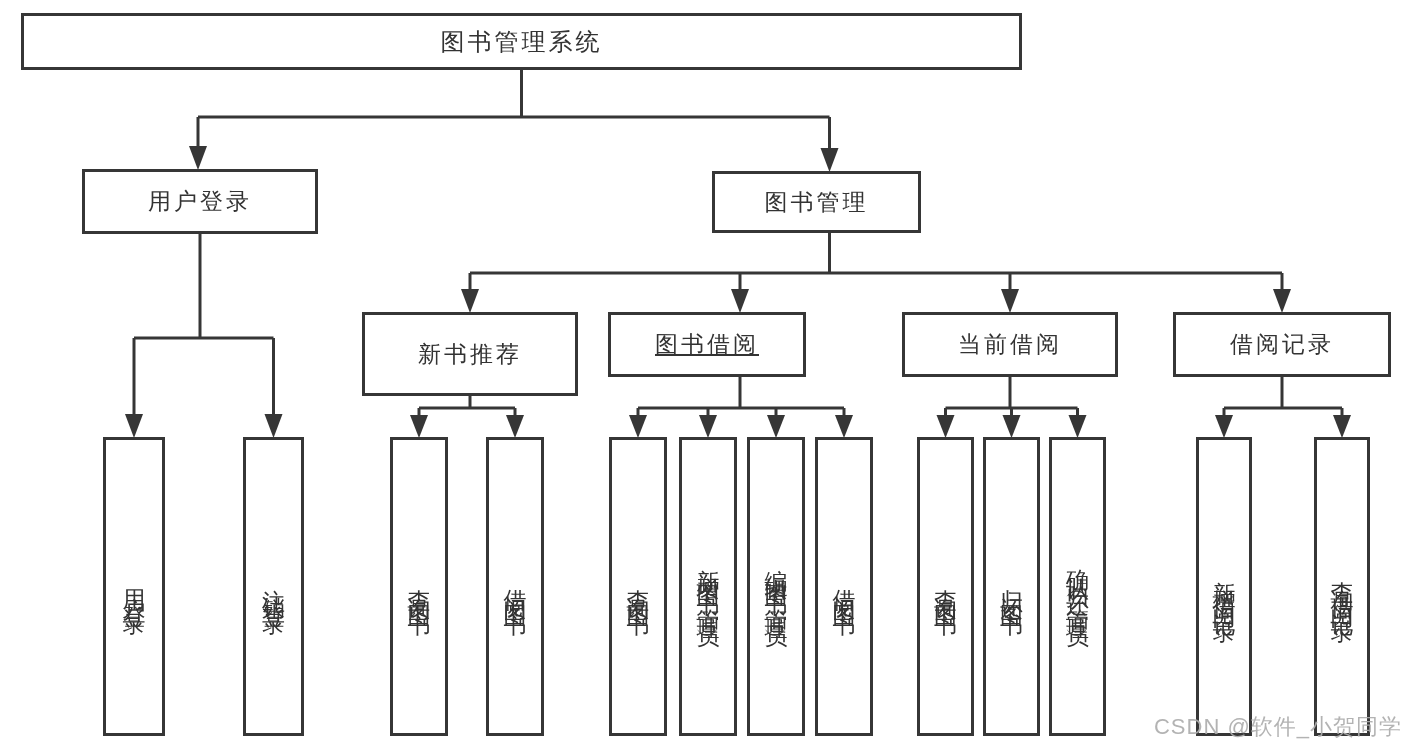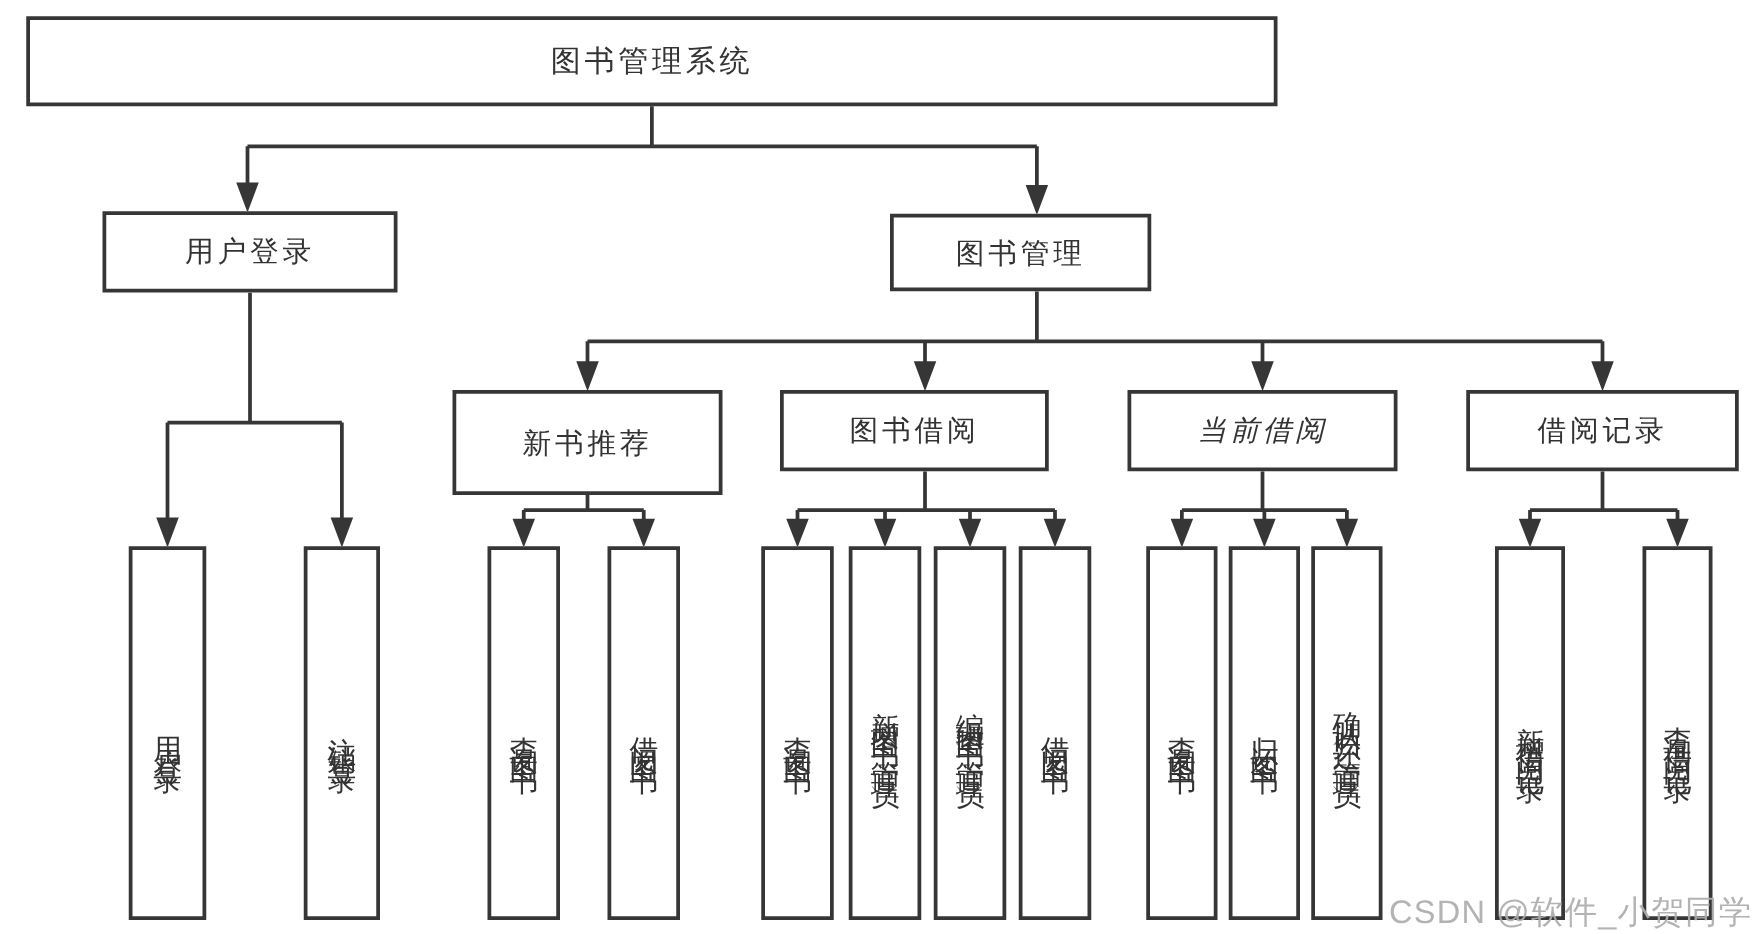--- a/index.html
+++ b/index.html
@@ -37,21 +37,21 @@
     font-size:23px;
     letter-spacing:8px;
     line-height:1;
     color:#333333;
   }
   #watermark{
     position:absolute;
     top:712px;
     right:3px;
     z-index:5;
-    font-size:26px;
+    font-size:22px;
     letter-spacing:1px;
     color:rgba(172,172,172,0.92);
     white-space:nowrap;
   }
 </style>
 </head>
 <body>
 
 <div id="canvas">
 
@@ -110,38 +110,38 @@
       <polygon points="1068.5,415 1086.5,415 1077.5,438"></polygon>
 
     <path d="M1282 377 V408"></path>
     <path d="M1224 408 H1342"></path>
     <path d="M1224 408 V416"></path>
       <polygon points="1215,415 1233,415 1224,438"></polygon>
     <path d="M1342 408 V416"></path>
       <polygon points="1333,415 1351,415 1342,438"></polygon>
   </svg>
 
-  <div class="node h root" style="left:21px;top:13px;width:1001px;height:72px;">
+  <div class="node h root" style="left:21px;top:13px;width:1001px;height:57px;">
     <span>图书管理系统</span>
   </div>
 
   <div class="node h" style="left:82px;top:169px;width:236px;height:65px;">
     <span>用户登录</span>
   </div>
   <div class="node h" style="left:712px;top:171px;width:209px;height:62px;">
     <span>图书管理</span>
   </div>
 
   <div class="node h" style="left:362px;top:312px;width:216px;height:84px;">
     <span>新书推荐</span>
   </div>
-  <div class="node h" style="left:624px;top:312px;width:215px;height:65px;">
+  <div class="node h" style="left:608px;top:312px;width:198px;height:65px;text-decoration:underline;">
     <span>图书借阅</span>
   </div>
-  <div class="node h" style="left:902px;top:312px;width:216px;height:65px;font-style:italic;">
+  <div class="node h" style="left:902px;top:312px;width:216px;height:65px;">
     <span>当前借阅</span>
   </div>
   <div class="node h" style="left:1173px;top:312px;width:218px;height:65px;">
     <span>借阅记录</span>
   </div>
 
   <div class="node leaf" style="left:103px;top:437px;width:62px;height:299px;">
     <span>用户登录</span>
   </div>
   <div class="node leaf" style="left:243px;top:437px;width:61px;height:299px;">

